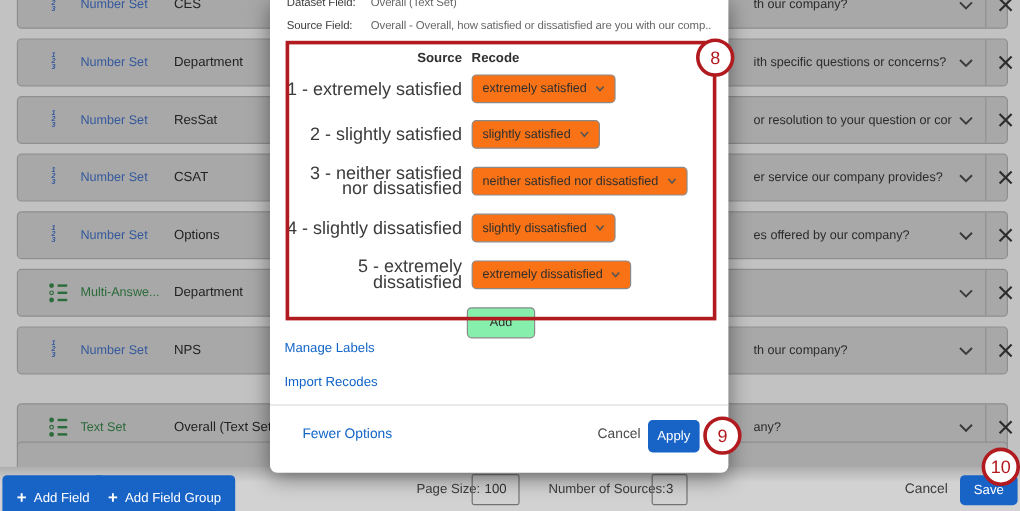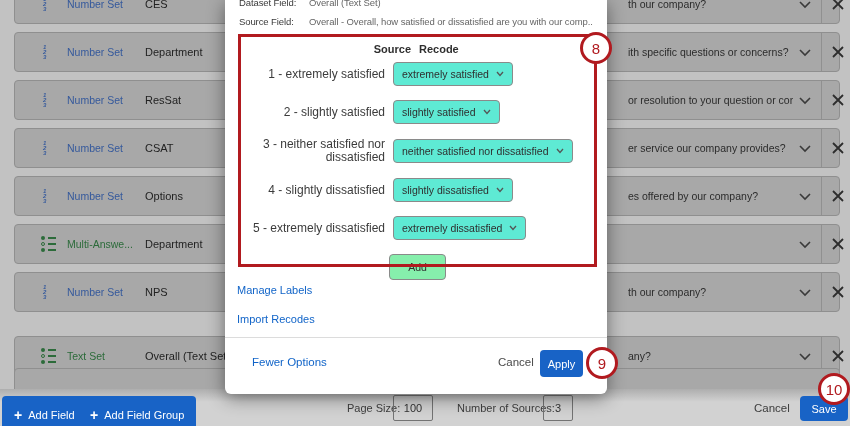--- a/index.html
+++ b/index.html
@@ -64,28 +64,28 @@
     box-shadow:0 4px 18px rgba(0,0,0,.45);
   }
   .mhead { padding:0 14px; }
   .mhrow { display:flex; font-size:9.5px; letter-spacing:-0.1px; line-height:12px; }
   .mhrow.first { margin-top:-3px; }
   .mhrow.second { margin-top:7px; }
   .mhlabel { width:70px; flex:0 0 70px; color:#3a3a3a; }
   .mhvalue { color:#666; white-space:nowrap; overflow:hidden; width:288px; }
 
   .recode-form { position:absolute; left:13px; top:34px; width:359px; padding-top:9px; }
-  .cols { display:flex; margin-bottom:7px;padding-left:26px; }
+  .cols { display:flex; margin-bottom:7px; }
   .cols .c1 { width:147px; text-align:right; font-weight:bold; font-size:11px; color:#2f2f2f; }
   .cols .c2 { margin-left:8px; font-weight:bold; font-size:11px; color:#2f2f2f; }
   .rrow { display:flex; align-items:center; margin-bottom:14px; }
-  .rrow label { width:147px; flex:0 0 147px; text-align:right; font-size:12px; line-height:13px; color:#3b3b3b; }
+  .rrow label { width:147px; flex:0 0 147px; text-align:right; font-size:15px; line-height:13px; color:#3b3b3b; }
   .sel {
     margin-left:8px; display:inline-flex; align-items:center; gap:7px;
-    border:1px solid #8a8a8a; border-radius:4px; background:#5eead4;
+    border:1px solid #8a8a8a; border-radius:4px; background:#f97316;
     padding:5px 8px; font-size:10.5px; color:#2f2f2f; white-space:nowrap; cursor:pointer;
   }
   .sel svg { width:8px; height:6px; color:#555; }
   .add-wrap { text-align:center; margin-top:3px; }
   .add-btn {
     border:1px solid #8a8a8a; border-radius:4px; background:#86efac;
     font-family:"Liberation Sans",sans-serif; font-size:10.5px; color:#2f2f2f;
     padding:6px 18px; cursor:pointer;
   }
   .mlink { position:absolute; left:12px; font-size:11px; color:#1164c8; cursor:pointer; }

